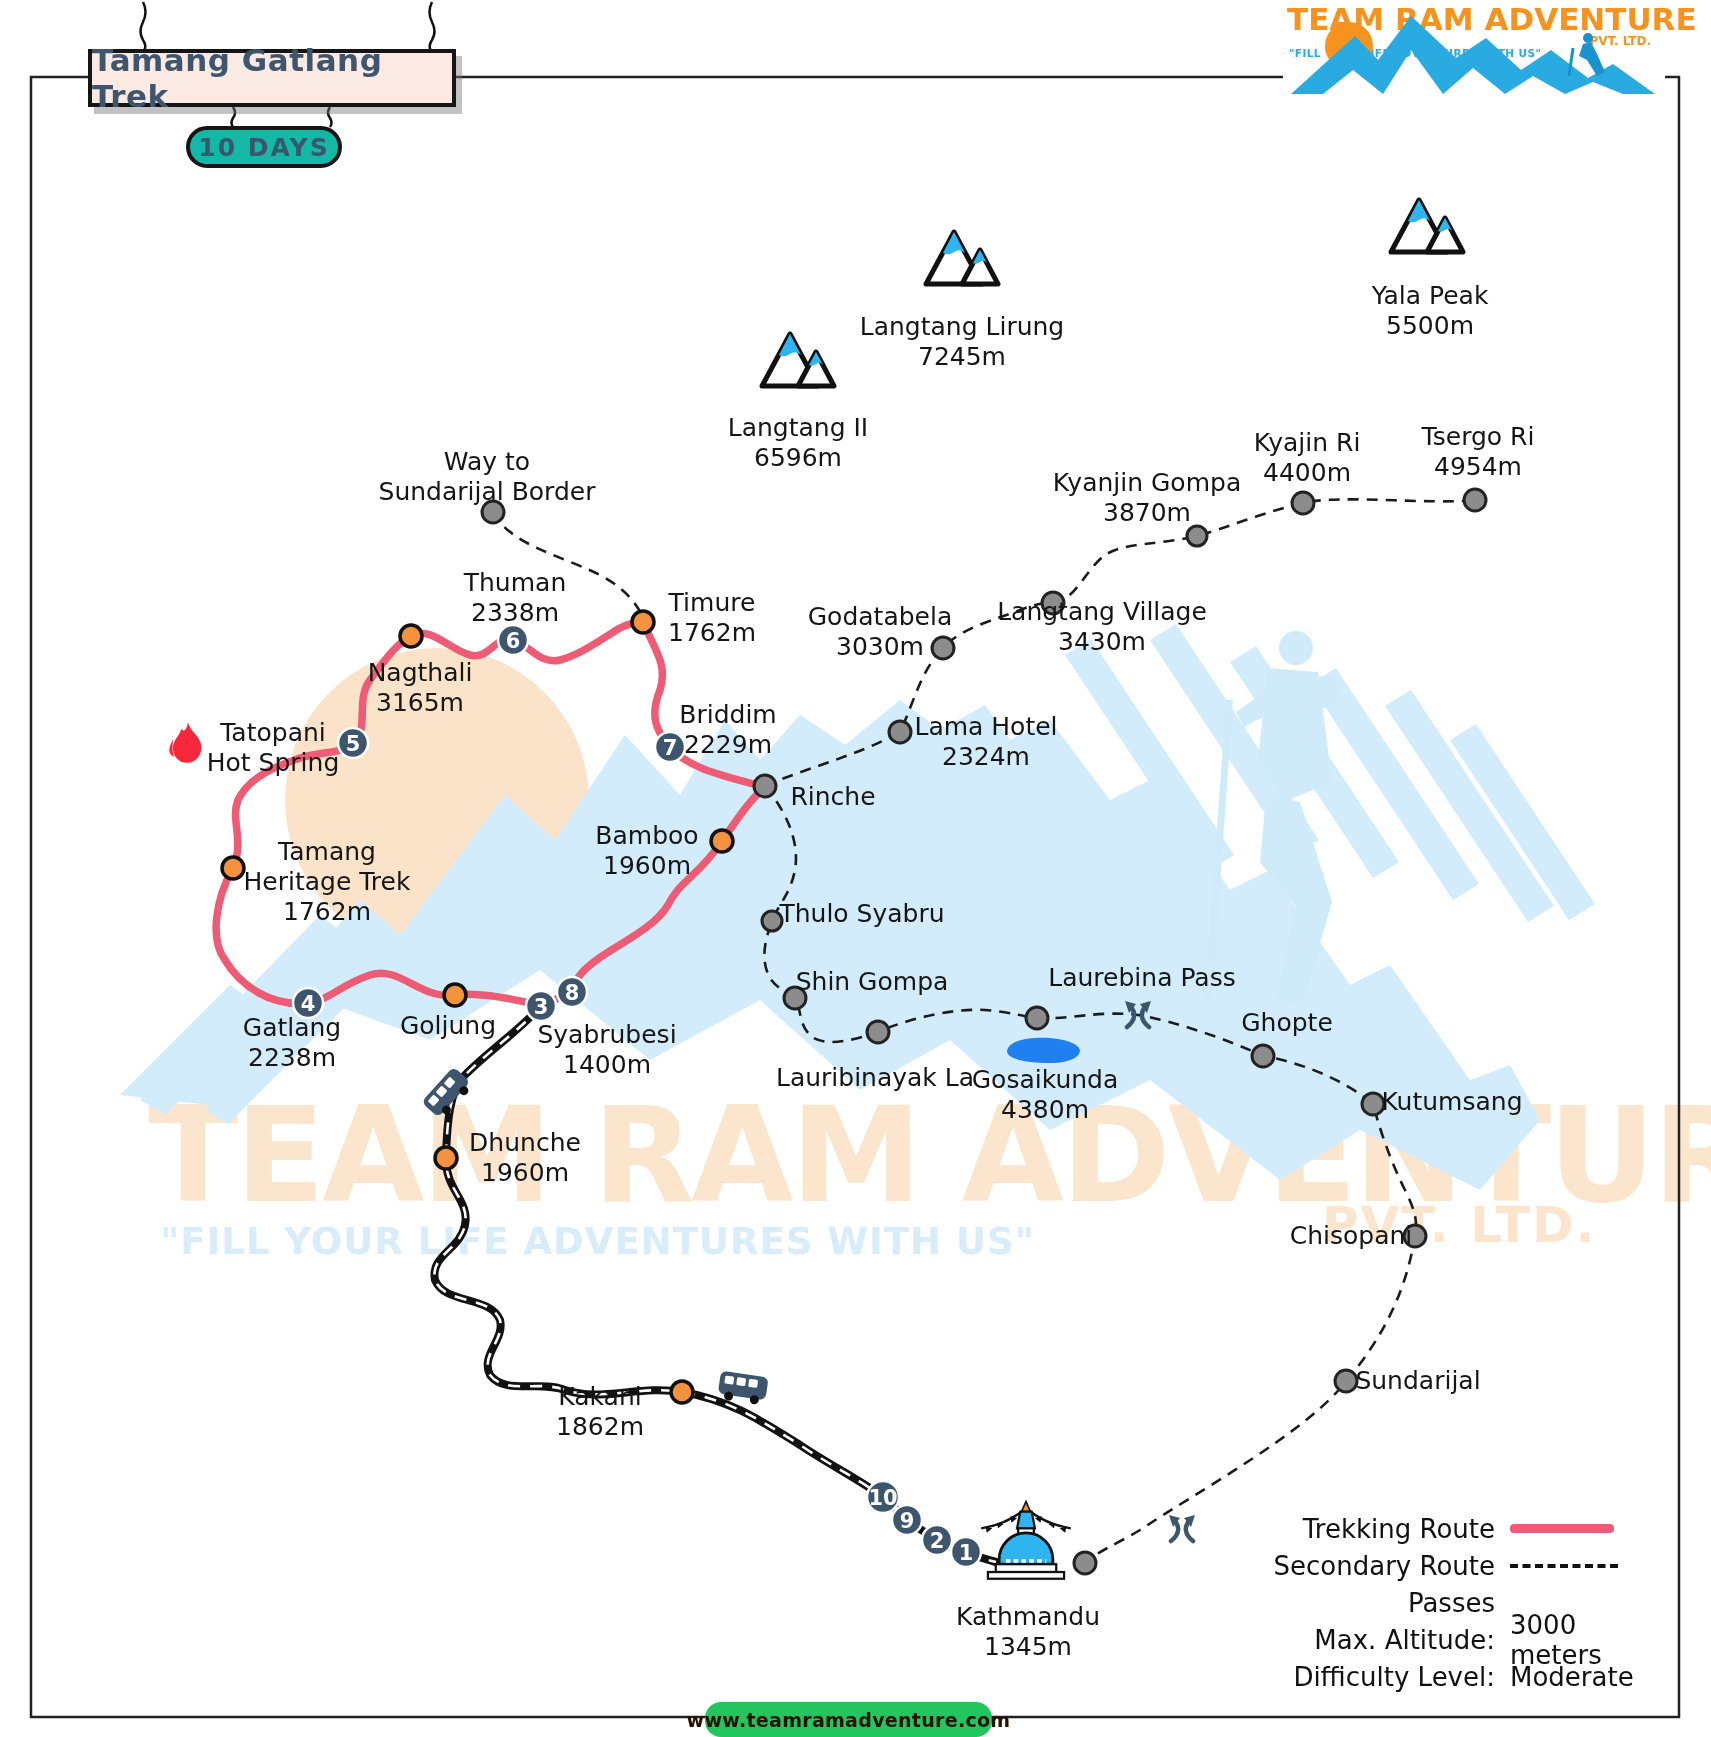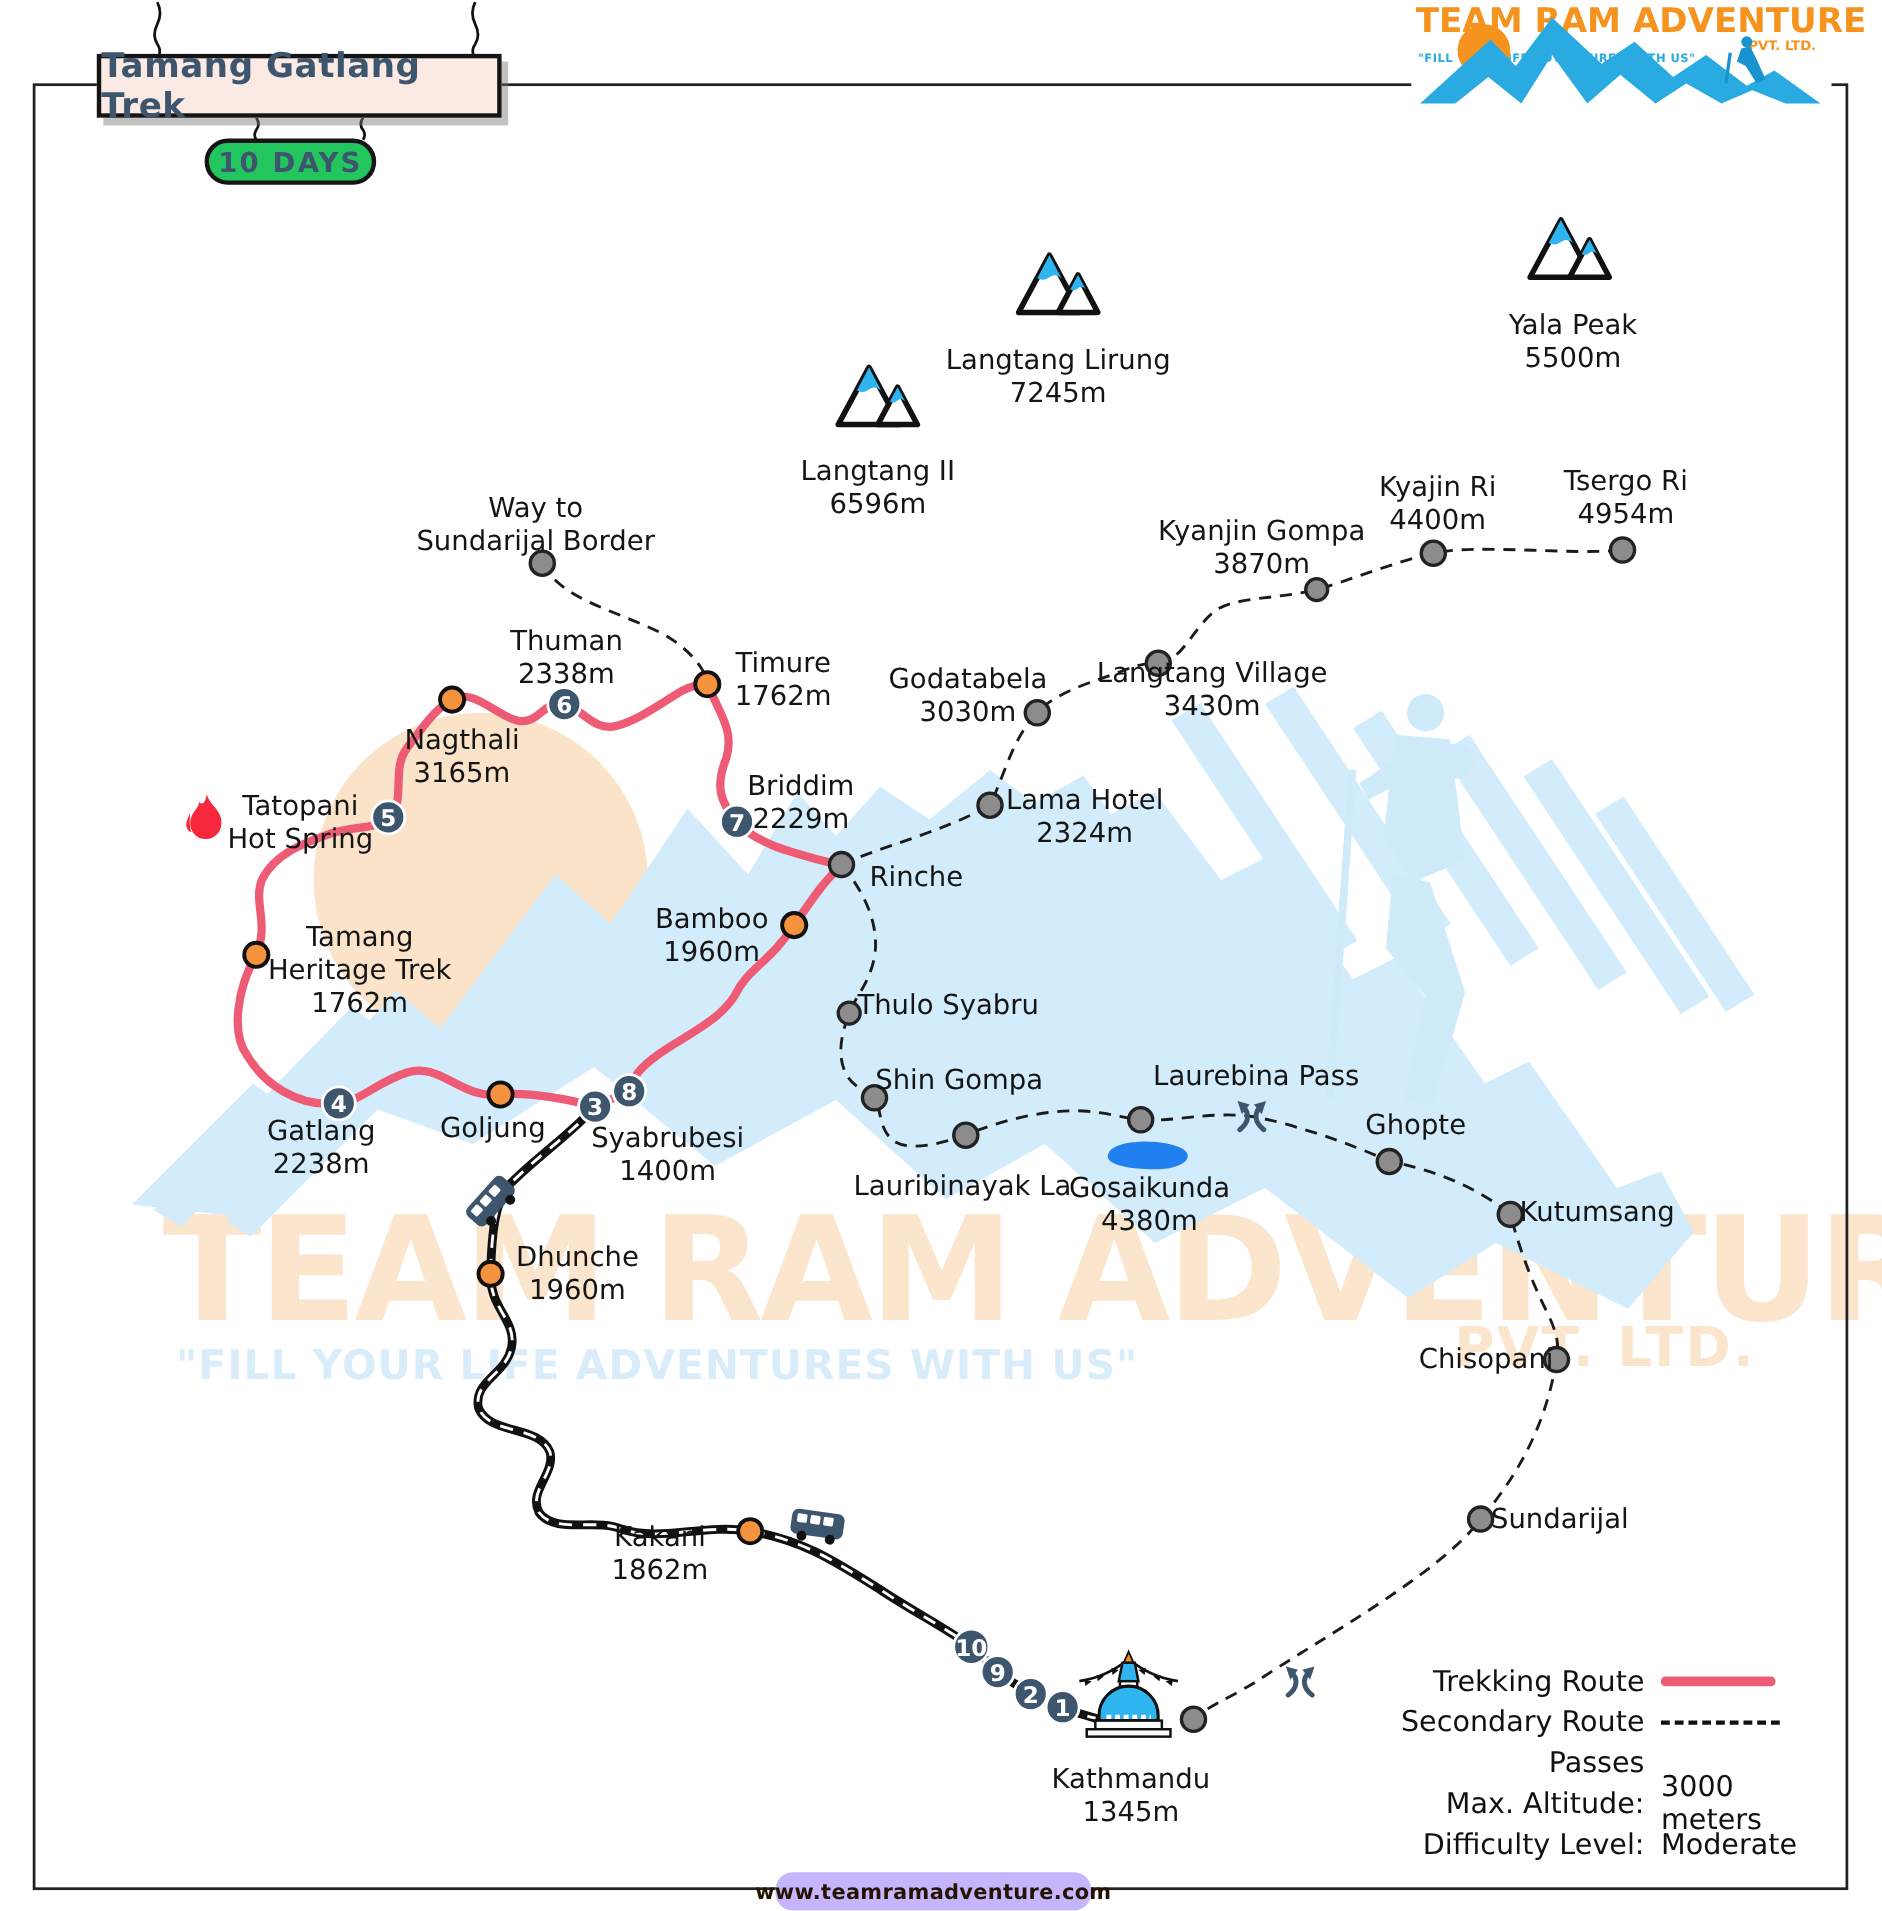--- a/index.html
+++ b/index.html
@@ -18,21 +18,21 @@
 
   
   .lbl{position:absolute;transform:translateX(-50%);text-align:center;white-space:pre-line;
        font-size:25px;line-height:30px;color:#151515;z-index:6;}
 
   
   .sign{position:absolute;left:88px;top:49px;width:368px;height:58px;background:#FBE9E3;
         border:4px solid #151515;box-sizing:border-box;display:flex;align-items:center;
         justify-content:center;box-shadow:6px 7px 0 rgba(120,120,120,.45);z-index:10;}
   .sign span{font-size:31px;font-weight:800;color:#3D566E;letter-spacing:.5px;}
-  .days{position:absolute;left:186px;top:126px;width:156px;height:42px;background:#22c55e;
+  .days{position:absolute;left:186px;top:126px;width:156px;height:42px;background:#14b8a6;
         border:4px solid #151515;border-radius:22px;box-sizing:border-box;display:flex;
         align-items:center;justify-content:center;z-index:10;}
   .days span{font-size:25px;font-weight:800;color:#3D566E;letter-spacing:2px;}
 
   
   .logo{position:absolute;left:1283px;top:10px;width:382px;height:150px;background:#fff;z-index:10;}
   .logo .name{font-size:31px;font-weight:800;color:#F6921E;letter-spacing:0;line-height:30px;
               margin:-6px 0 0 4px;white-space:nowrap;}
   .logo .pvt{font-size:12px;font-weight:800;color:#F6921E;text-align:right;margin:0 14px 0 0;}
   .logo .tag{font-size:10.5px;font-weight:700;color:#29ABE2;margin:-1px 0 0 6px;letter-spacing:.4px;}
@@ -40,21 +40,21 @@
   
   .legend{position:absolute;left:1160px;top:1510px;width:502px;z-index:10;}
   .lrow{display:flex;align-items:center;justify-content:flex-end;height:37px;}
   .llabel{font-size:26px;color:#111;text-align:right;flex:1;}
   .lval{width:152px;margin-left:15px;font-size:26px;color:#111;text-align:left;}
   .lsw{width:152px;margin-left:15px;display:flex;align-items:center;}
   .sw-trek{width:104px;height:9px;border-radius:4px;background:#EE5B74;}
   .sw-dash{width:108px;border-top:4px dashed #111;}
 
   
-  .site{position:absolute;left:705px;top:1702px;width:287px;height:35px;background:#c4b5fd;
+  .site{position:absolute;left:705px;top:1702px;width:287px;height:35px;background:#22c55e;
         border-radius:16px;display:flex;align-items:center;justify-content:center;z-index:10;cursor:pointer;}
   .site span{font-size:19px;font-weight:800;color:#241300;letter-spacing:.3px;}
 
   
   .badge circle{fill:#3D566E;stroke:#fff;stroke-width:2.5;}
   .badge text{fill:#fff;font-family:"DejaVu Sans","Liberation Sans",sans-serif;
               font-size:21px;font-weight:bold;text-anchor:middle;}
   .od{fill:#F5923E;stroke:#111;stroke-width:3.5;}
   .gd{fill:#8C8C8C;stroke:#222;stroke-width:3;}
 </style>

